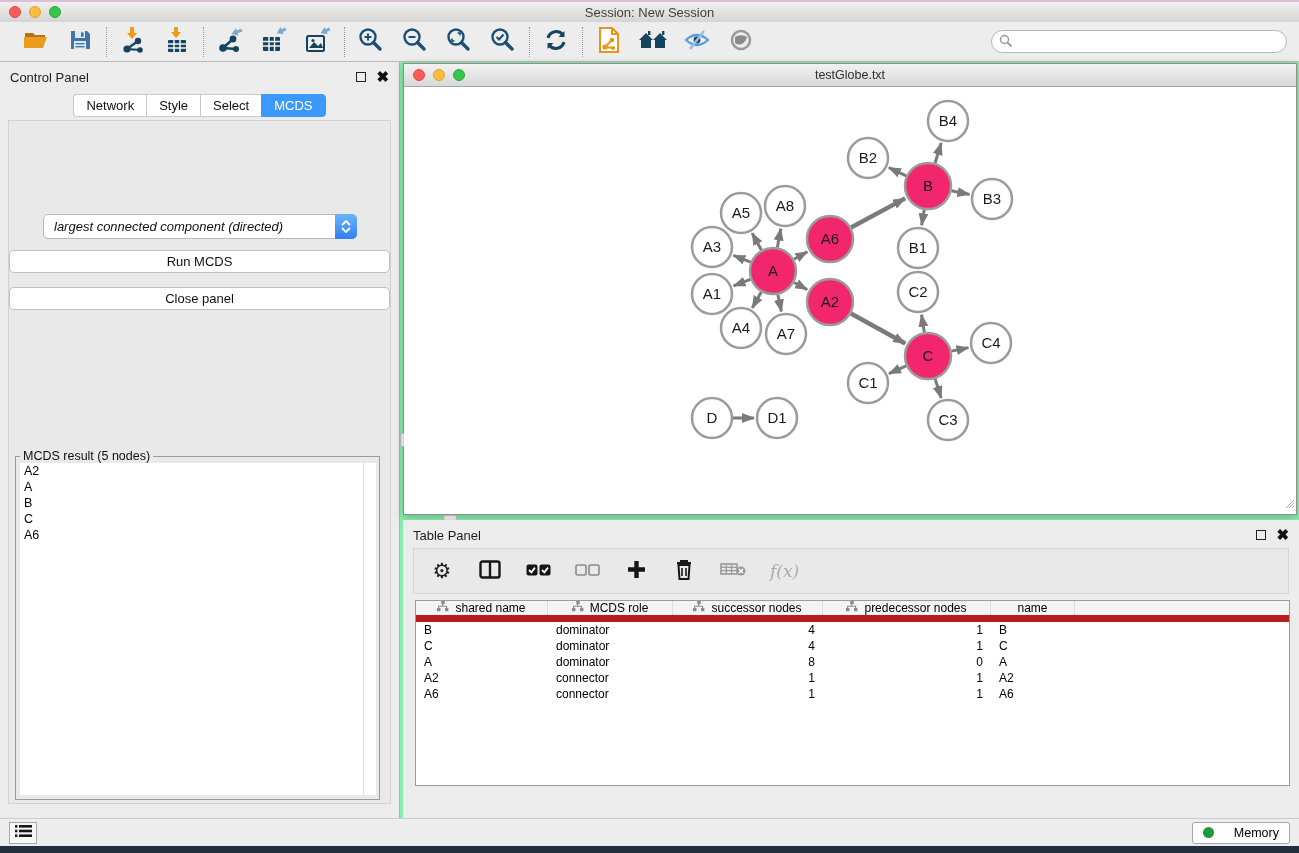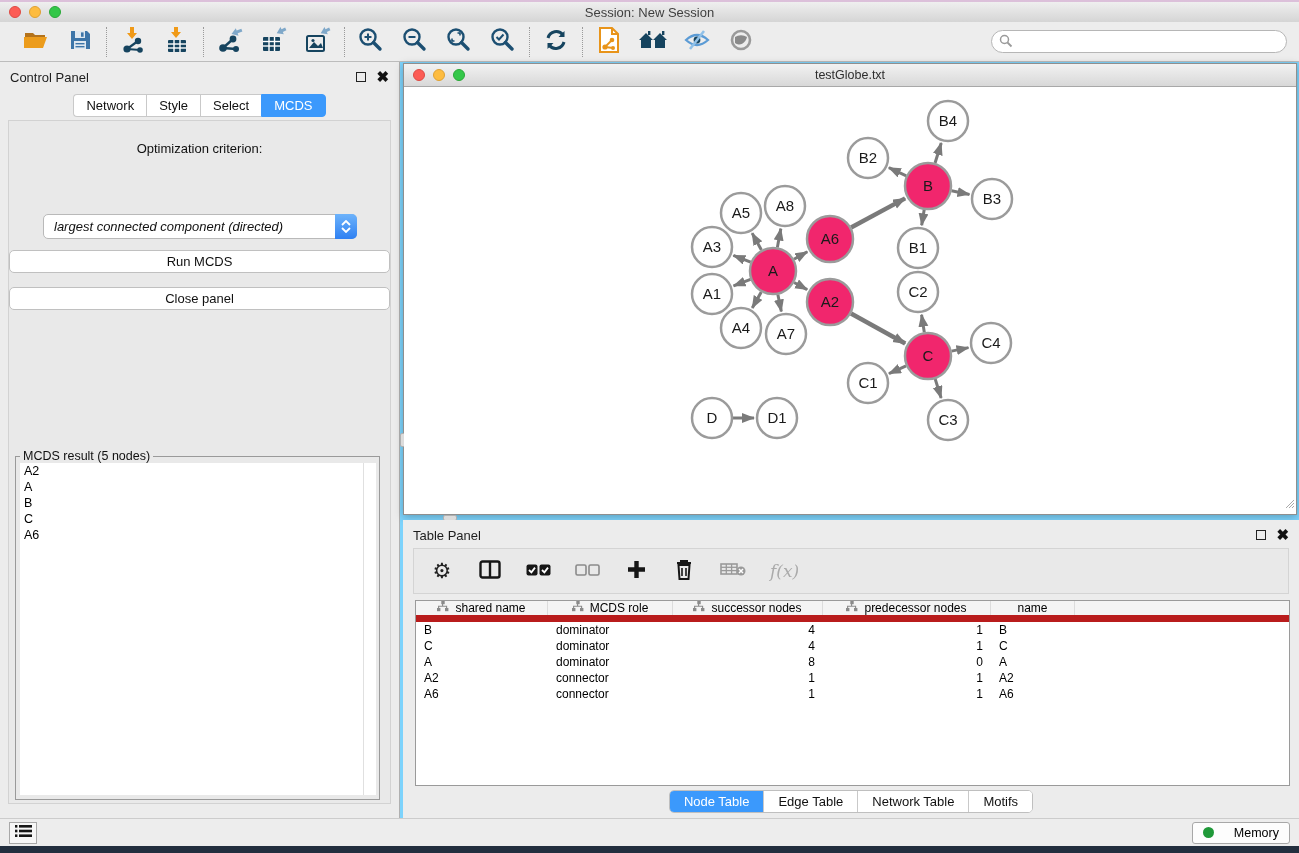--- a/index.html
+++ b/index.html
@@ -22,21 +22,21 @@
     display:flex; align-items:center; padding:0 10px; }
   .tb-group { display:flex; align-items:center; gap:16px; padding:0 12px; }
   .tb-sep { width:1px; height:30px; border-left:1px dotted #9a9a9a; }
   .tb-btn { width:28px; height:28px; display:flex; align-items:center; justify-content:center; cursor:pointer; }
   .search-wrap { margin-left:auto; margin-right:2px; }
   .search-input { width:296px; height:23px; border:1px solid #b6b6b6; border-radius:12px;
     background:#fff; padding:0 8px 0 26px; font-size:12px; outline:none; color:#333; }
   .search-glyph { position:absolute; margin-left:8px; margin-top:4px; }
 
   
-  .main { position:absolute; top:62px; left:0; right:0; bottom:35px; background:#7dd3fc; }
+  .main { position:absolute; top:62px; left:0; right:0; bottom:35px; background:#86efac; }
 
   
   .control-panel { position:absolute; left:0; top:0; width:400px; bottom:0;
     background:#ececec; border-right:1px solid #b0b0b0; }
   .panel-header { height:30px; display:flex; align-items:center; padding:0 10px; }
   .panel-header .ph-title { font-size:13px; color:#1e1e1e; }
   .ph-icons { margin-left:auto; display:flex; gap:10px; align-items:center; }
   .float-box { width:10px; height:10px; border:1.5px solid #222; display:inline-block; cursor:pointer; }
   .close-x { font-size:15px; font-weight:bold; color:#111; line-height:10px; cursor:pointer; }
 
@@ -308,21 +308,20 @@
         <span class="close-x">✖</span>
       </span>
     </div>
     <div class="cp-tabs" id="cp-tabs">
         <div class="cp-tab">Network</div>
         <div class="cp-tab">Style</div>
         <div class="cp-tab">Select</div>
         <div class="cp-tab active">MCDS</div>
       </div>
     <div class="cp-content">
-      <div class="opt-label">Optimization criterion:</div>
       <div class="combo">
         <span class="combo-text">largest connected component (directed)</span>
         <span class="combo-stepper">
           <svg width="10" height="6" viewBox="0 0 10 6">
               <path d="M1 5 L5 1 L9 5" fill="none" stroke="#fff" stroke-width="1.8"></path>
             </svg>
           <svg width="10" height="6" viewBox="0 0 10 6">
               <path d="M1 1 L5 5 L9 1" fill="none" stroke="#fff" stroke-width="1.8"></path>
             </svg>
         </span>
@@ -577,28 +576,20 @@
           </div>
           <div class="t-row">
             <div class="t-cell" style="width: 132px; text-align: left;">A6</div>
             <div class="t-cell" style="width: 125px; text-align: left;">connector</div>
             <div class="t-cell" style="width: 150px; text-align: right;">1</div>
             <div class="t-cell" style="width: 168px; text-align: right;">1</div>
             <div class="t-cell" style="width: 84px; text-align: left;">A6</div>
           </div>
         </div>
     </div>
-    <div class="tp-tabs">
-      <div class="tp-tabs-group" id="tp-tabs-group">
-          <div class="tp-tab active">Node Table</div>
-          <div class="tp-tab">Edge Table</div>
-          <div class="tp-tab">Network Table</div>
-          <div class="tp-tab">Motifs</div>
-        </div>
-    </div>
   </div>
 </div>
 
 <div class="statusbar">
   <div class="list-btn">
     <span><svg width="17" height="14" viewBox="0 0 17 14">
           <g fill="#161616">
             <rect x="0" y="1" width="2.4" height="2.6"></rect>
             <rect x="4" y="1" width="13" height="2.6"></rect>
             <rect x="0" y="5.7" width="2.4" height="2.6"></rect>

